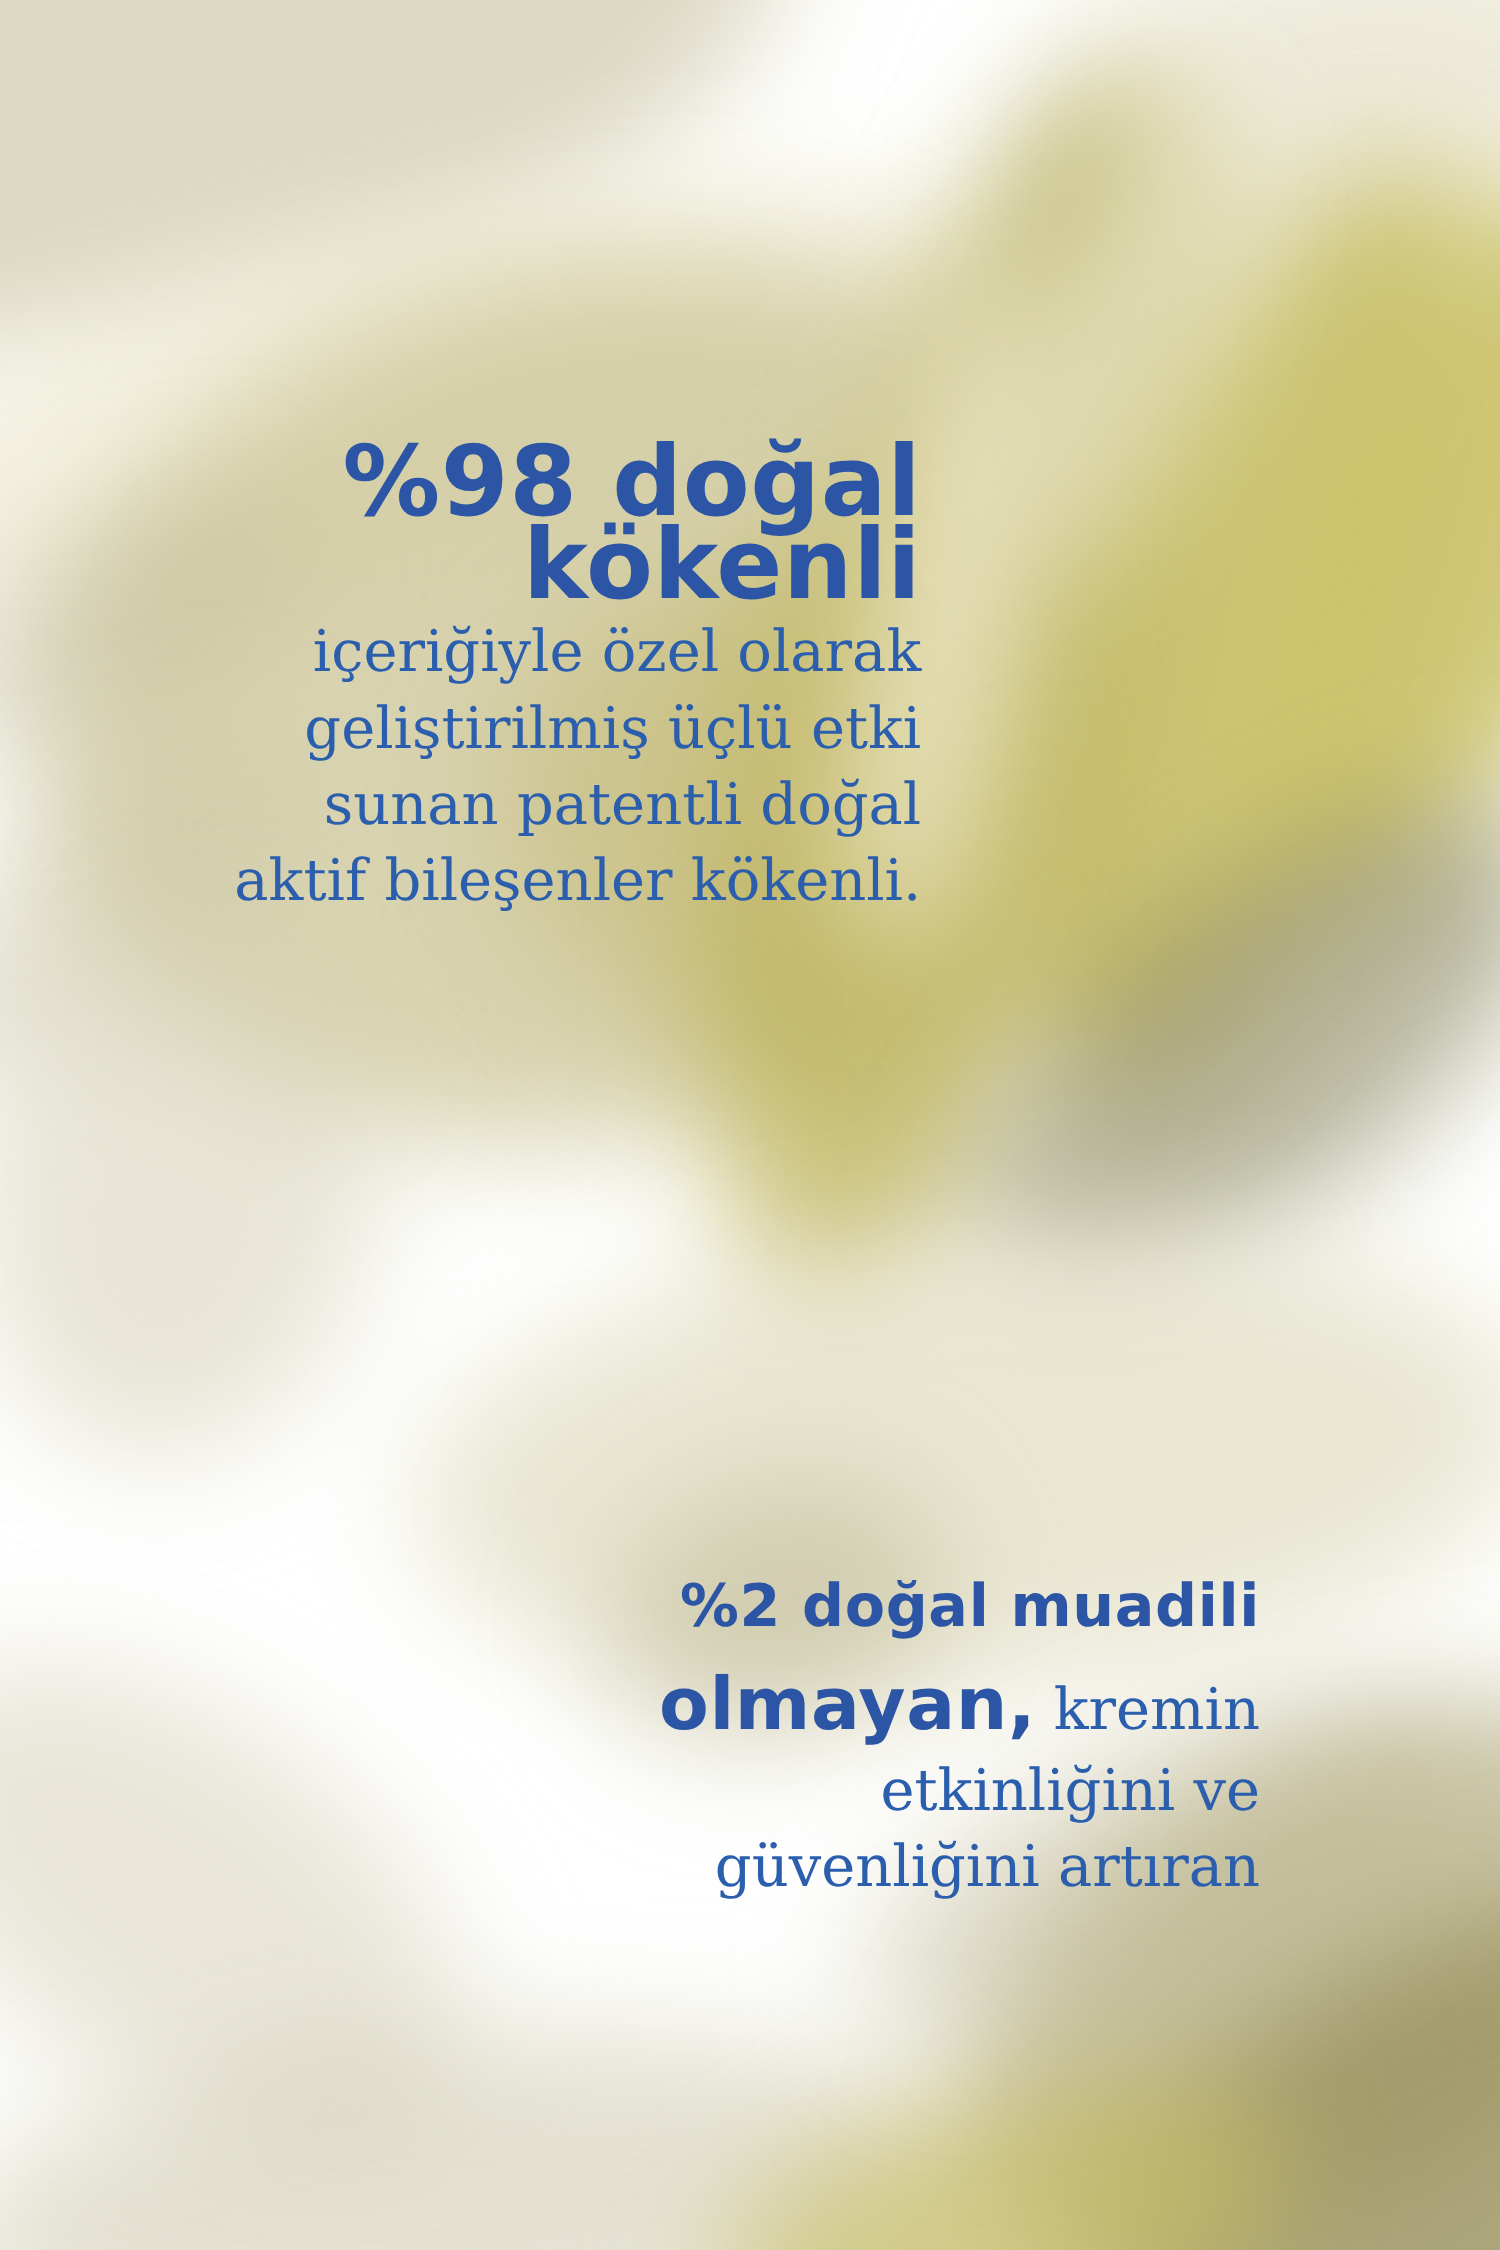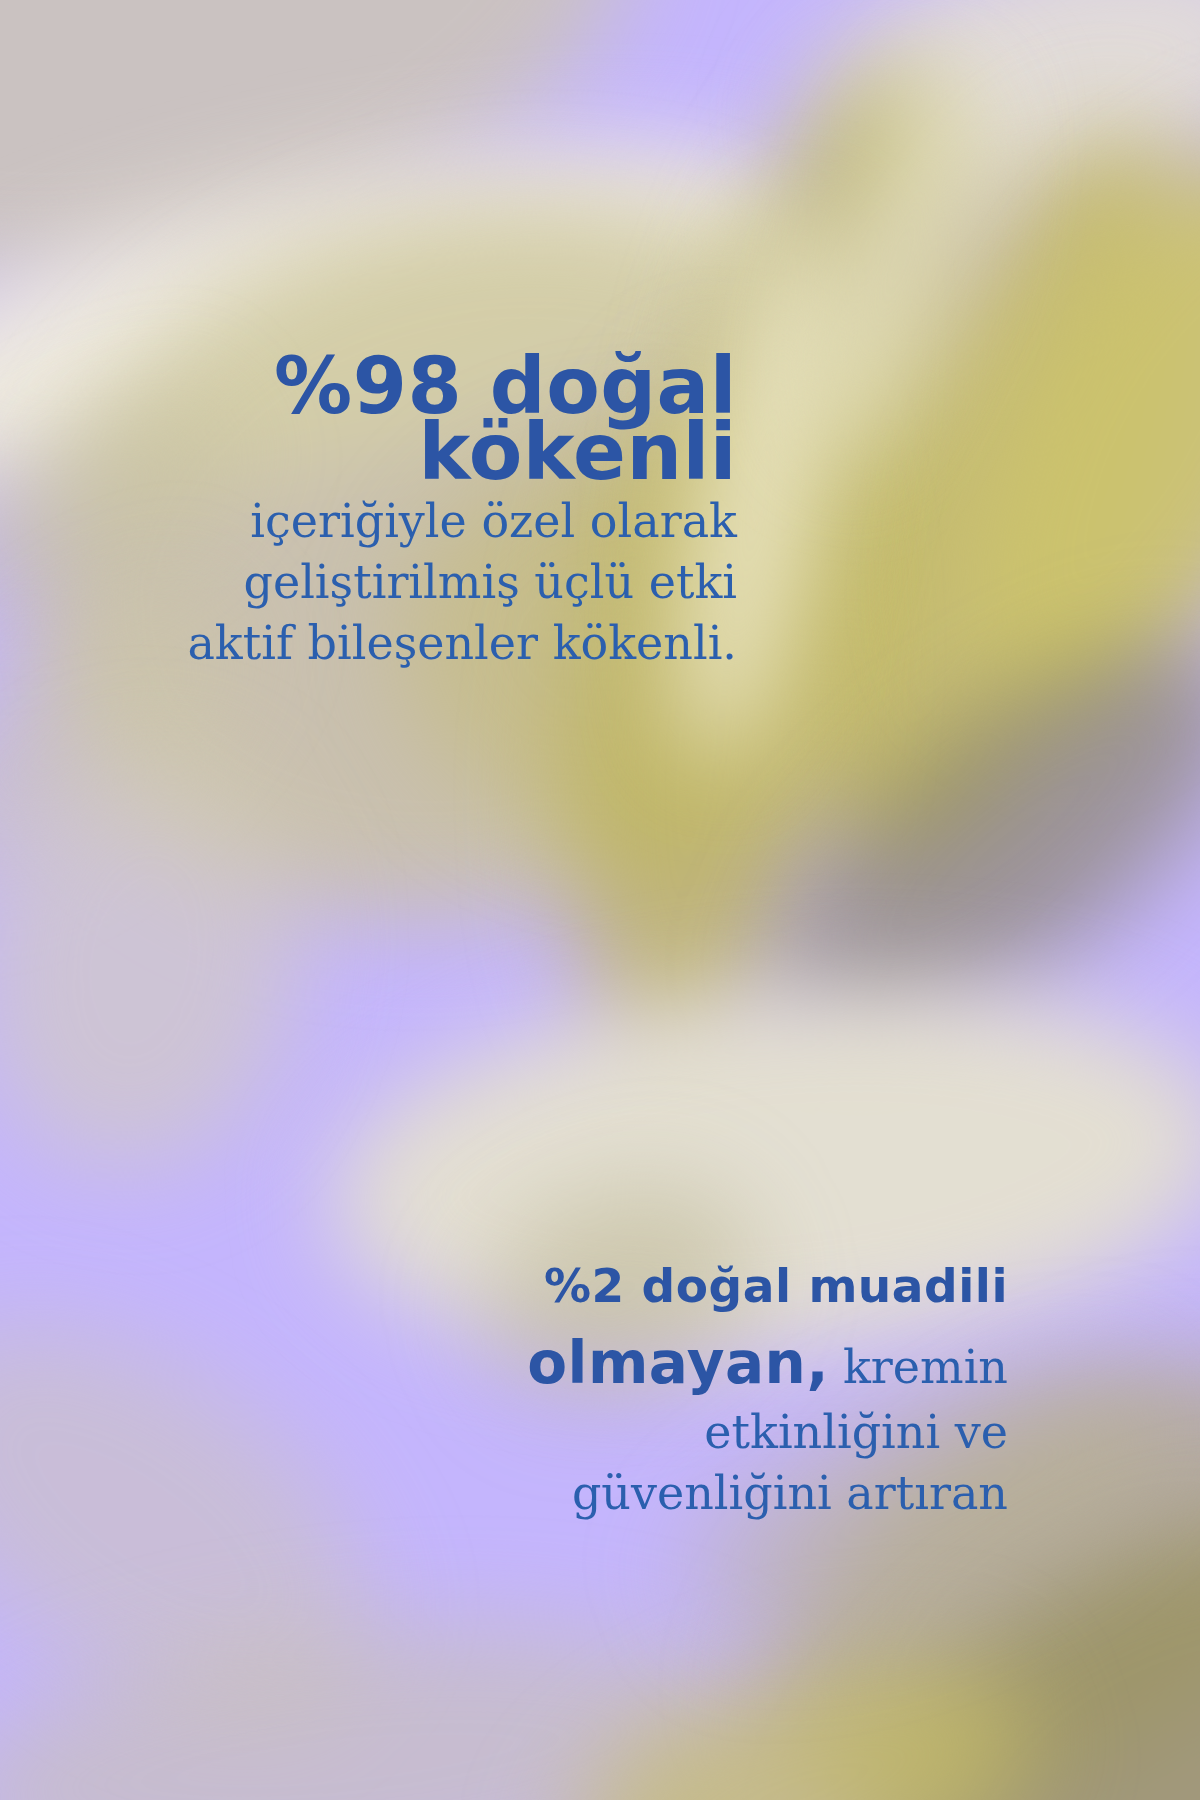--- a/index.html
+++ b/index.html
@@ -1,21 +1,21 @@
 <!DOCTYPE html>
 <html lang="tr"><head>
 <meta charset="utf-8">
 <style>
   html,body{margin:0;padding:0;background:#b9b4a0;}
   .canvas{
     position:relative;
     width:1200px;height:1800px;
     margin:0 auto;
     overflow:hidden;
-    background:#c4b5fd;
+    background:#ffffff;
     font-family:"DejaVu Sans",sans-serif;
   }
   
   .bg{position:absolute;inset:0;overflow:hidden;}
   .blob{position:absolute;border-radius:50%;filter:blur(48px);}
   .s-topleft-dark   {left:-250px;top:-200px;width:900px;height:460px;background:rgba(205,199,168,.7);transform:rotate(-18deg);}
   .s-top-beam       {left:-160px;top:180px;width:1000px;height:280px;background:rgba(243,239,221,.9);transform:rotate(-12deg);}
   .s-gold-wash      {left:30px;top:210px;width:900px;height:700px;background:rgba(203,196,150,.75);transform:rotate(-15deg);}
   .s-gold-deep      {left:400px;top:440px;width:500px;height:400px;background:rgba(196,187,120,.6);}
   .s-topright-pale  {left:800px;top:-50px;width:500px;height:260px;background:rgba(233,229,208,.8);transform:rotate(-15deg);}
@@ -90,20 +90,21 @@
   </div>
 
   <section class="stat stat-top">
     <h1 class="hl">
       <span class="hl-line">%98 doğal</span>
       <span class="hl-line">kökenli</span>
     </h1>
     <p class="body">
       <span class="b-line">içeriğiyle özel olarak</span>
       <span class="b-line">geliştirilmiş üçlü etki</span>
+      <span class="b-line">sunan patentli doğal</span>
       <span class="b-line">aktif bileşenler kökenli.</span>
     </p>
   </section>
 
   <section class="stat stat-bottom">
     <h2 class="hl">
       <span class="hl-line">%2 doğal muadili</span>
     </h2>
     <div class="mixed-line">
       <span class="hl-part">olmayan,</span><span class="serif">kremin</span>

